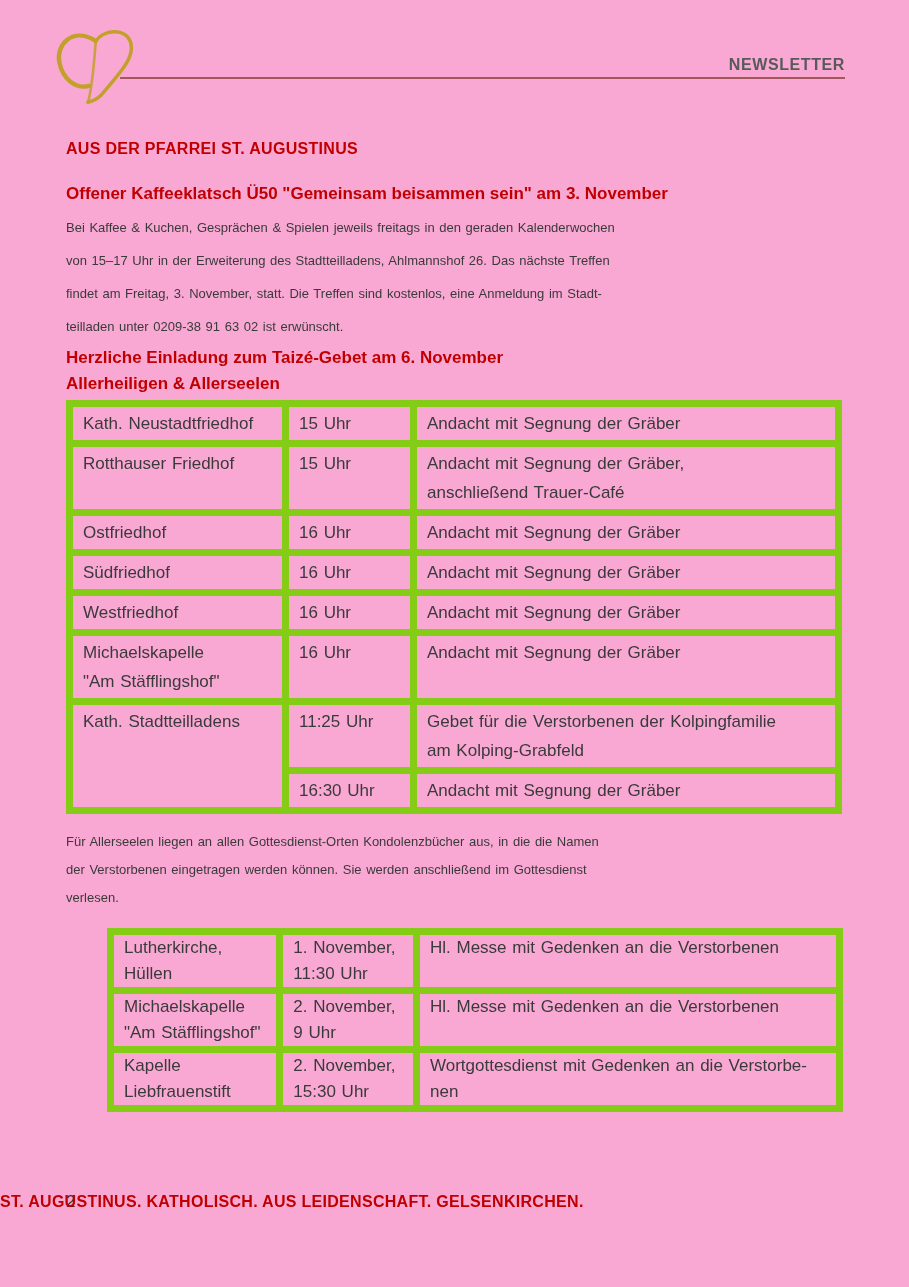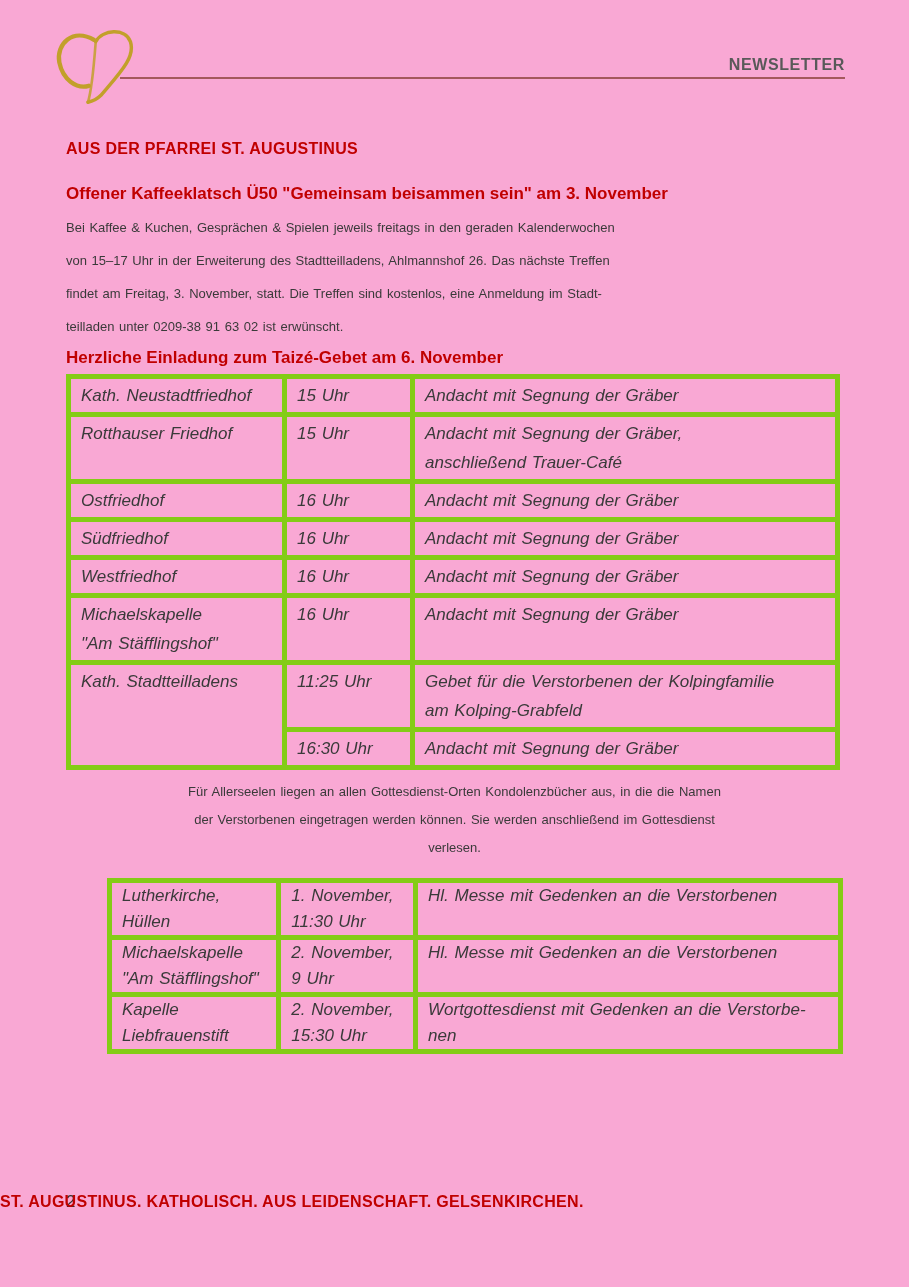--- a/index.html
+++ b/index.html
@@ -56,39 +56,37 @@
   .section-heading.tight { margin-top: 4px; }
   .body-para {
     margin-top: 6px;
     font-size: 13px;
     line-height: 33px;
     white-space: pre-line;
     word-spacing: 1px;
     color: #3a3a3a;
   }
   .body-para.compact {
-    margin-top: 8px;
+    margin-top: 14px;
     line-height: 28px;
-    text-align: center;
   }
   
   table.info-table {
     border-collapse: collapse;
     margin-top: 5px;
     table-layout: fixed;
     font-size: 17px;
   }
   table.info-table td {
-    border: 5px solid #84cc16;
+    border: 7px solid #84cc16;
     vertical-align: top;
     padding: 2px 12px 2px 10px;
     line-height: 29px;
     white-space: pre-line;
     word-spacing: 1px;
-    font-style: italic;
   }
   table.service-table { margin-top: 16px; margin-left: 41px; }
   table.service-table td { line-height: 26px; padding: 0 10px; }
   
   .footer {
     position: absolute;
     left: 0; right: 0; top: 1192px;
     height: 24px;
   }
   .page-number {
@@ -127,20 +125,21 @@
     <h1 class="page-title">AUS DER PFARREI ST. AUGUSTINUS</h1>
 
     <h2 class="section-heading">Offener Kaffeeklatsch Ü50 "Gemeinsam beisammen sein" am 3. November</h2>
     <p class="body-para">Bei Kaffee &amp; Kuchen, Gesprächen &amp; Spielen jeweils freitags in den geraden Kalenderwochen
 von 15–17 Uhr in der Erweiterung des Stadtteilladens, Ahlmannshof 26. Das nächste Treffen
 findet am Freitag, 3. November, statt. Die Treffen sind kostenlos, eine Anmeldung im Stadt-
 teilladen unter 0209-38 91 63 02 ist erwünscht.</p>
 
     <h2 class="section-heading tight">Herzliche Einladung zum Taizé-Gebet am 6. November</h2>
 
+    <h2 class="section-heading tight">Allerheiligen &amp; Allerseelen</h2>
 
     <table class="info-table">
       <colgroup>
         <col style="width:216px">
           <col style="width:128px">
           <col style="width:425px">
       </colgroup>
       <tbody>
         <tr>
           <td>Kath. Neustadtfriedhof</td>

